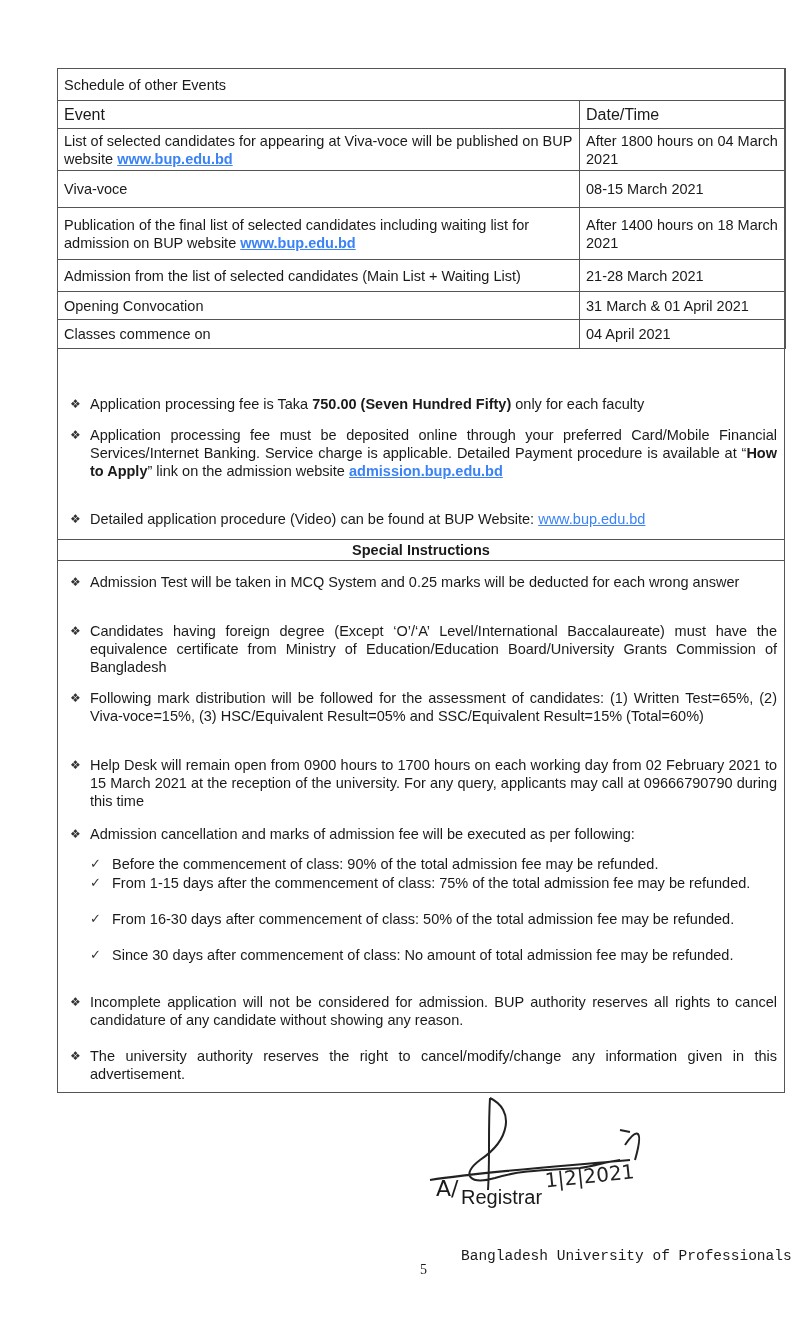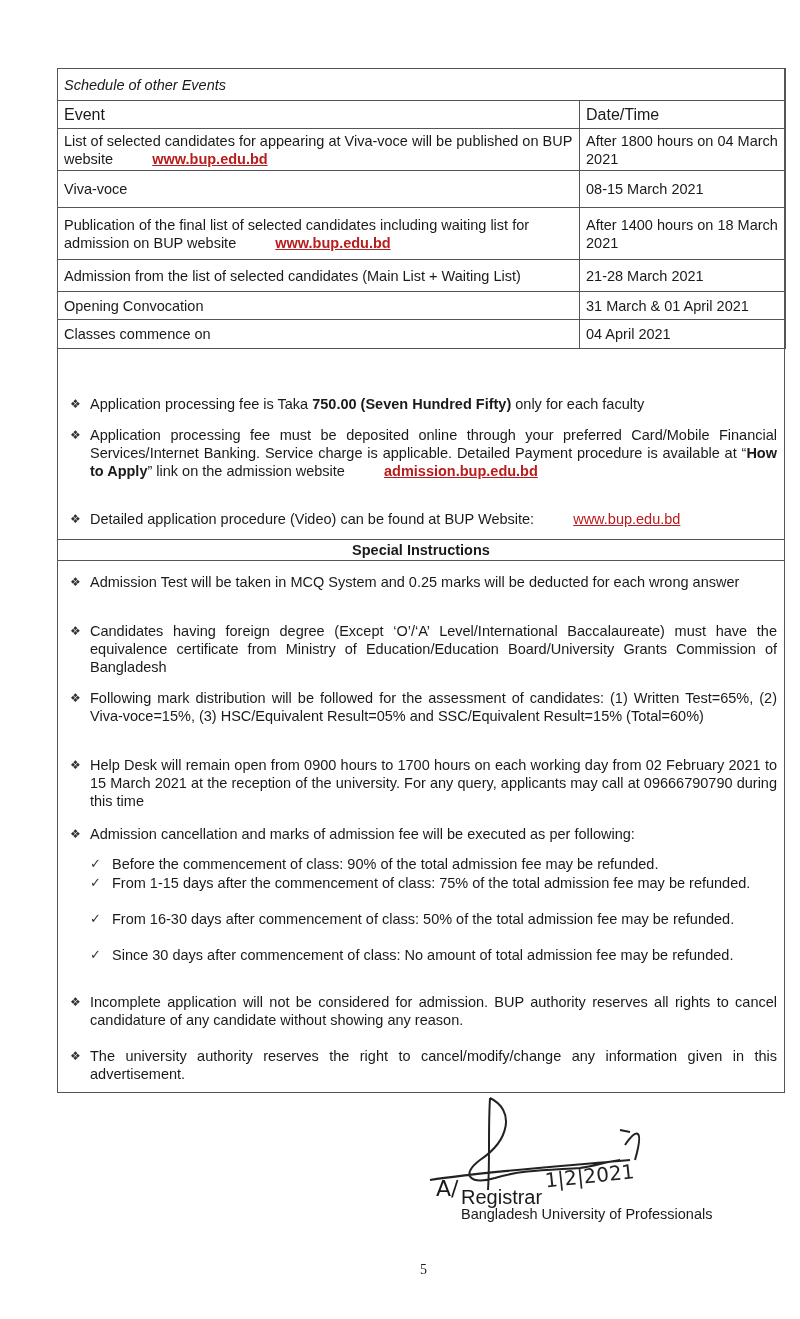--- a/index.html
+++ b/index.html
@@ -15,41 +15,41 @@
   table.sched {
     position: absolute; left: 57px; top: 68px; width: 728px;
     border-collapse: collapse; table-layout: fixed;
   }
   table.sched td, table.sched th {
     border: 1px solid #555; padding: 0 6px; vertical-align: middle; line-height: 18px;
     font-weight: normal; text-align: left;
   }
   table.sched col.c1 { width: 522px; }
   table.sched col.c2 { width: 206px; }
-  .title-row td { text-align: center; font-weight: bold; height: 31px; vertical-align: bottom; padding-bottom: 0; font-style: italic; }
+  .title-row td { text-align: center; font-weight: bold; height: 31px; vertical-align: bottom; padding-bottom: 0; }
   .head-row th { text-align: center; font-size: 16px; height: 27px; }
   .justify { text-align: justify; text-align-last: left; }
-  a.lnk { color: #b91c1c; text-decoration: underline; font-weight: bold; margin-left: 35px; }
+  a.lnk { color: #3b82f6; text-decoration: underline; font-weight: bold; }
   a.lnk.plain { font-weight: normal; }
   .section-head {
     position: absolute; left: 57px; width: 728px; text-align: center; font-weight: bold;
     border-top: 1px solid #555; border-bottom: 1px solid #555; box-sizing: border-box;
     line-height: 20px; height: 22px;
   }
   .bullets { position: absolute; left: 57px; width: 728px; }
   .b-item { position: absolute; left: 33px; right: 8px; line-height: 18px; text-align: justify; }
   .b-item .dia {
     position: absolute; left: -20px; top: 0; width: 14px; font-size: 12px; color: #333;
   }
   .b-item .txt { display: block; }
   .sub { position: absolute; left: 112px; right: 8px; line-height: 18px; text-align: justify; }
   .sub .chk { position: absolute; left: -22px; top: 0; font-size: 13px; color: #333; }
   .sig { position: absolute; left: 420px; top: 1090px; width: 340px; height: 140px; }
   .sig-reg { position: absolute; left: 461px; top: 1186px; font-size: 20px; }
-  .sig-org { position: absolute; left: 461px; top: 1206px; font-size: 14.5px; }
+  .sig-org { position: absolute; left: 461px; top: 1248px; font-size: 14.5px; font-family: Liberation Mono, monospace; }
   .sig-a { position: absolute; left: 436px; top: 1176px; font-size: 22px; font-family: "DejaVu Sans", sans-serif; }
   .pagenum { position: absolute; left: 420px; top: 1262px; font-family: "Liberation Serif", serif; font-size: 14px; }
 </style>
 </head>
 <body>
 
 <div class="page">
 
   <div class="frame"></div>
 

